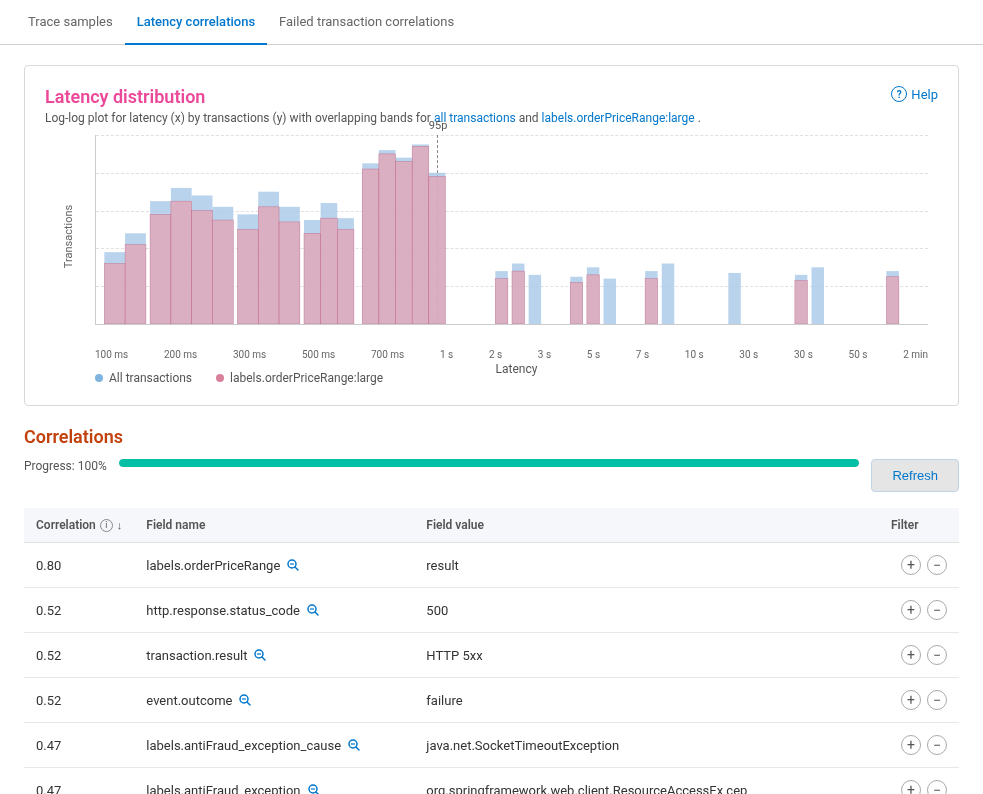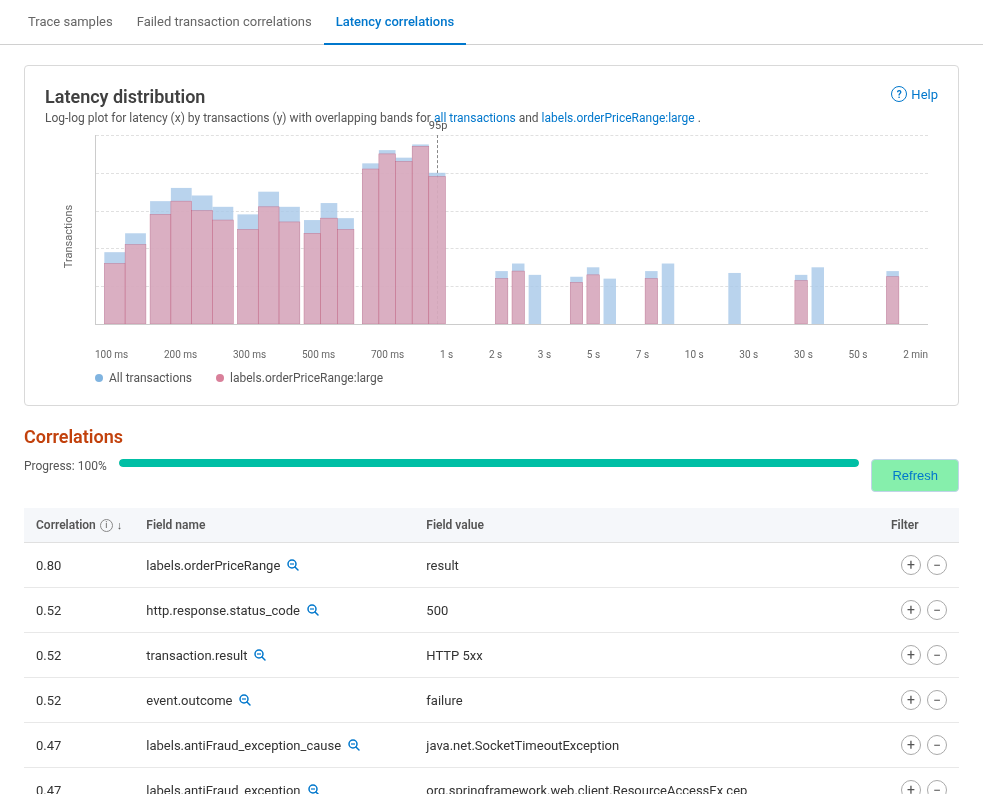--- a/index.html
+++ b/index.html
@@ -12,21 +12,21 @@
     .tab { padding: 14px 12px; cursor: pointer; font-size: 13px; color: #666; border-bottom: 2px solid transparent; margin-bottom: -1px; }
     .tab.active { color: #0077cc; border-bottom: 2px solid #0077cc; font-weight: 500; }
     
     
     .main { padding: 20px 24px; }
     
     
     .section { border: 1px solid #d9d9d9; border-radius: 4px; padding: 20px; margin-bottom: 20px; }
     
     .section-header { display: flex; justify-content: space-between; align-items: flex-start; margin-bottom: 4px; }
-    .section-title { font-size: 18px; font-weight: 600; color: #404040; }
+    .section-title { font-size: 18px; font-weight: 600; color: #ec4899; }
     
     .help-link { display: flex; align-items: center; gap: 4px; color: #0077cc; font-size: 13px; cursor: pointer; text-decoration: none; }
     .help-icon { width: 16px; height: 16px; border: 1.5px solid #0077cc; border-radius: 50%; display: flex; align-items: center; justify-content: center; font-size: 10px; font-weight: bold; color: #0077cc; }
     
     .subtitle { font-size: 12px; color: #555; margin-bottom: 4px; }
     .subtitle a { color: #0077cc; text-decoration: none; }
     
     
     .chart-container { position: relative; margin-top: 10px; height: 220px; }
     
@@ -41,21 +41,21 @@
     
     
     .correlations-section { margin-top: 0; }
     .correlations-title { font-size: 18px; font-weight: 600; color: #c2410c; margin-bottom: 12px; }
     
     
     .progress-row { display: flex; align-items: flex-start; gap: 12px; margin-bottom: 16px; }
     .progress-label { font-size: 12px; color: #555; white-space: nowrap; }
     .progress-bar-container { flex: 1; height: 8px; background: #e0e0e0; border-radius: 4px; overflow: hidden; }
     .progress-bar-fill { height: 100%; background: #00bfa5; border-radius: 4px; }
-    .refresh-button { background: #86efac; border: 1px solid #c0d4e8; color: #0077cc; padding: 8px 20px; border-radius: 4px; cursor: pointer; font-size: 13px; font-weight: 500; white-space: nowrap; }
+    .refresh-button { background: #e5e5e5; border: 1px solid #c0d4e8; color: #0077cc; padding: 8px 20px; border-radius: 4px; cursor: pointer; font-size: 13px; font-weight: 500; white-space: nowrap; }
     
     
     .table { width: 100%; border-collapse: collapse; }
     .table th { text-align: left; padding: 10px 12px; font-size: 12px; font-weight: 600; color: #555; border-bottom: 1px solid #e0e0e0; background: #f5f7fa; }
     .table td { padding: 12px 12px; font-size: 13px; color: #333; border-bottom: 1px solid #e8e8e8; vertical-align: middle; }
     .table tr:last-child td { border-bottom: none; }
     
     .th-correlation { display: flex; align-items: center; gap: 4px; }
     .sort-icon { font-size: 11px; color: #555; }
     .info-icon { width: 13px; height: 13px; border: 1.5px solid #888; border-radius: 50%; display: inline-flex; align-items: center; justify-content: center; font-size: 9px; color: #888; cursor: pointer; }
@@ -70,22 +70,22 @@
     .col-fieldname { width: 280px; }
     .col-filter { width: 80px; text-align: right; }
   </style>
 </head>
 <body>
 
 <div class="container">
 
   <div class="tabs">
     <div class="tab">Trace samples</div>
+    <div class="tab active">Latency correlations</div>
     <div class="tab">Failed transaction correlations</div>
-    <div class="tab active">Latency correlations</div>
   </div>
 
   <div class="main">
 
     <div class="section">
       <div class="section-header">
         <div class="section-title">Latency distribution</div>
         <a class="help-link">
           <div class="help-icon">?</div>
           <span>Help</span>
@@ -192,20 +192,21 @@
           <span style="font-size:10px;color:#666;">2 s</span>
           <span style="font-size:10px;color:#666;">3 s</span>
           <span style="font-size:10px;color:#666;">5 s</span>
           <span style="font-size:10px;color:#666;">7 s</span>
           <span style="font-size:10px;color:#666;">10 s</span>
           <span style="font-size:10px;color:#666;">30 s</span>
           <span style="font-size:10px;color:#666;">30 s</span>
           <span style="font-size:10px;color:#666;">50 s</span>
           <span style="font-size:10px;color:#666;">2 min</span>
         </div>
+        <div style="text-align:center; font-size:12px; color:#555; margin-top:2px; margin-left:50px;">Latency</div>
       </div>
 
       <div class="legend">
         <div class="legend-item">
           <div class="legend-dot blue"></div>
           <span>All transactions</span>
         </div>
         <div class="legend-item">
           <div class="legend-dot pink"></div>
           <span>labels.orderPriceRange:large</span>

